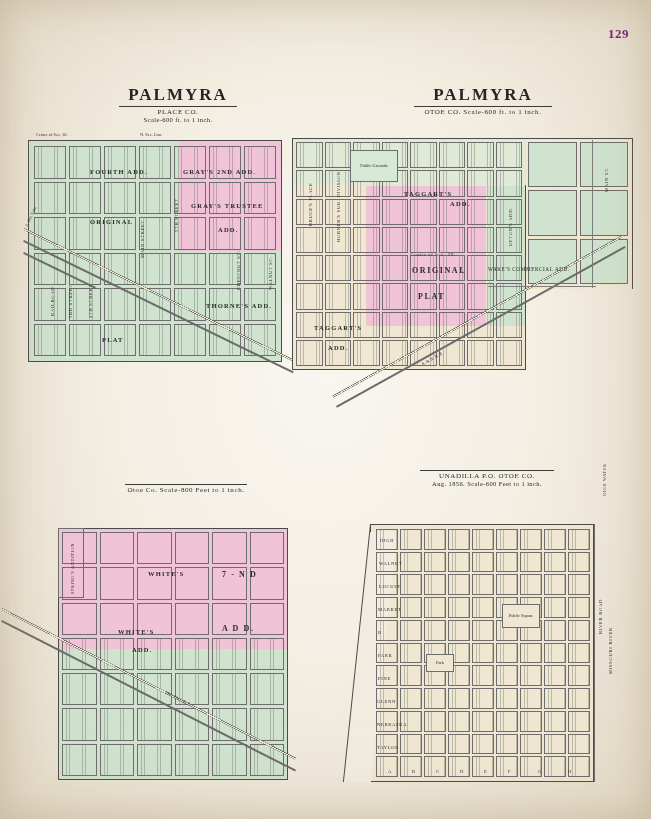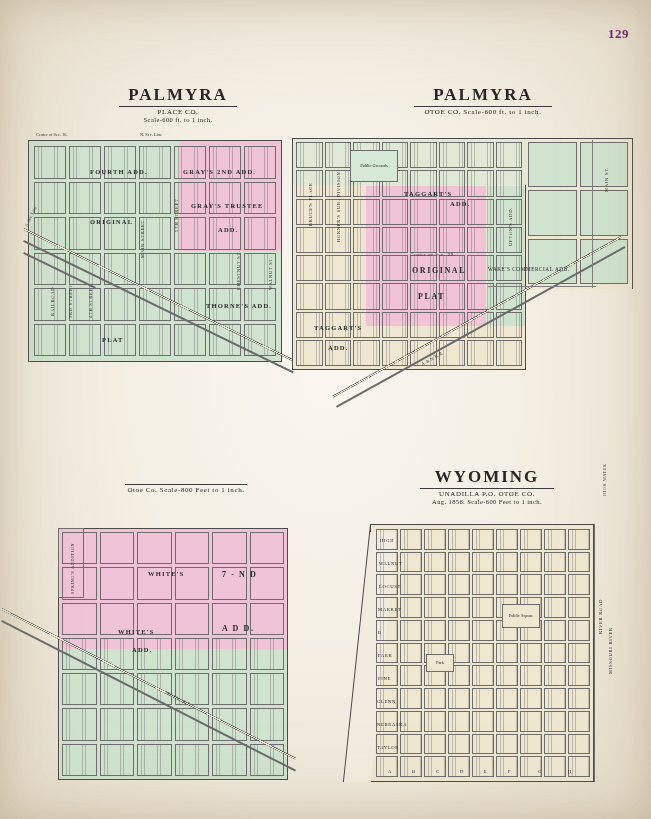--- a/index.html
+++ b/index.html
@@ -694,21 +694,20 @@
   <div class="addlabel big" style="left:186px; top:42px;">7 - N D</div>
   <div class="addlabel big" style="left:186px; top:96px;">A D D.</div>
   <div class="addlabel" style="left:82px; top:100px;">WHITE'S</div>
   <div class="addlabel" style="left:96px; top:118px;">ADD.</div>
   <div class="vlabel" style="left:34px; top:66px; font-size:4.2px;">SPRING'S ADDITION</div>
   <div class="edgenote" style="left:128px; top:168px; transform:rotate(27deg);">MO. PAC. R. R.</div>
 </div>
 
 <div style="position:absolute; left:372px; top:468px; width:230px;">
   <div class="plat-title">
-    <div class="tname italic">WYOMING</div>
     <div class="underline-rule" style="width:134px;"></div>
     <div class="tsub">UNADILLA P.O. OTOE CO.</div>
     <div class="tsub2">Aug. 1856. Scale-600 Feet to 1 inch.</div>
   </div>
 </div>
 
 <div class="map" style="left:352px; top:524px; width:262px; height:262px;">
   <div style="position:absolute; left:18px; top:0; width:224px; height:258px; border:1.2px solid #4a4a4a; box-sizing:border-box; background:#efe7d2;"></div>
 
   <div style="position:absolute; left:4px; top:8px; width:28px; height:250px; background:#f2ece0; transform:skewX(-6deg);"></div>

